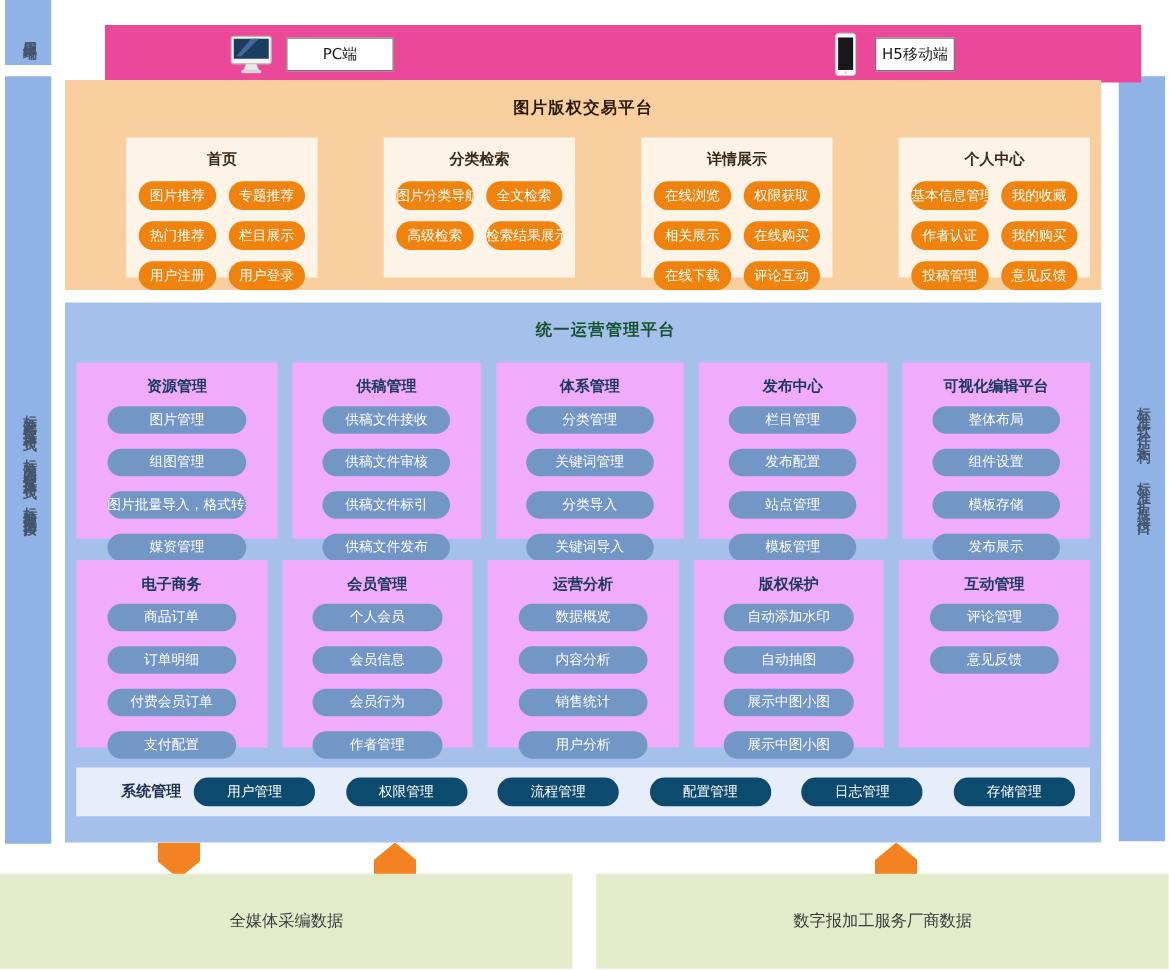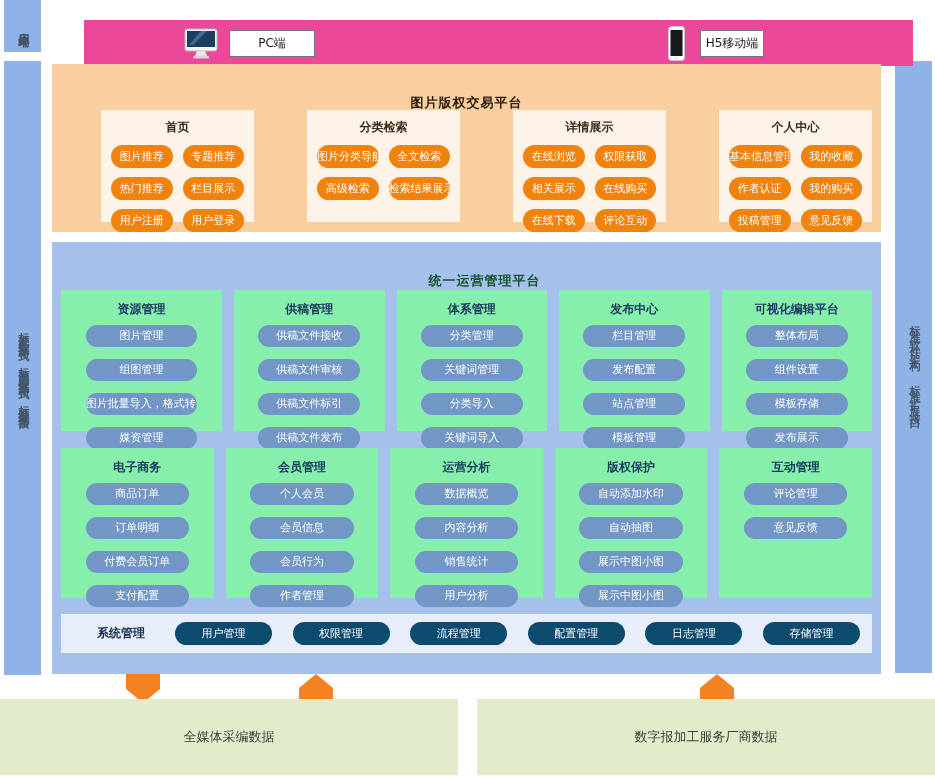--- a/index.html
+++ b/index.html
@@ -50,21 +50,21 @@
   #monitor-icon { position: absolute; left: 100px; top: 8px; }
   #phone-icon   { position: absolute; left: 584px; top: 6px; }
 
   
   #trade-panel {
     position: absolute; left: 52px; top: 64px; width: 829px; height: 168px;
     background: #f9cfa0;
   }
   .panel-title {
     text-align: center; font-size: 13px; font-weight: bold;
-    color: #201510; padding-top: 30px; letter-spacing: 1px;
+    color: #201510; padding-top: 13px; letter-spacing: 1px;
   }
   #trade-panel .panel-title { color: #2a1a0c; }
   .ocol-wrap {
     position: absolute; left: 9px; right: 9px; top: 46px; bottom: 10px;
     display: flex; gap: 13px;
   }
   .ocol {
     flex: 1; background: #fdf3e6; padding: 9px 10px 8px; margin-left: 40px;
   }
   .ocol-hdr {
@@ -84,39 +84,39 @@
   #ops-panel {
     position: absolute; left: 52px; top: 242px; width: 829px; height: 432px;
     background: #a5c1eb;
   }
   #ops-panel .panel-title { color: #14532d; margin-left: 36px; }
   .brow {
     position: absolute; left: 9px; right: 9px; display: flex; gap: 12px;
   }
   #brow1 { top: 48px;  height: 141px; }
   #brow2 { top: 206px; height: 150px; }
-  .bcol { flex: 1; background: #86efac; padding: 8px 20px; }
+  .bcol { flex: 1; background: #f0abfc; padding: 8px 20px; }
   .bcol-hdr {
     text-align: center; font-size: 12px; font-weight: bold;
     color: #1c3a60; margin: 3px 0 6px;
   }
   .bpill {
     height: 22px; line-height: 22px; border-radius: 11px;
     background: #7296c6; color: #ffffff; font-size: 11px;
     text-align: center; margin: 7px auto 12px; width: 92%;
     white-space: nowrap; overflow: hidden;
   }
   .bpill:first-of-type { margin-top: 2px; }
   #sys-row {
     position: absolute; left: 9px; right: 9px; top: 372px; height: 39px;
     background: #e7eefa; display: flex; align-items: center; padding: 0 12px;
   }
   .sys-label {
     font-size: 12px; font-weight: bold; color: #1c3050;
-    margin: 0 30px 0 24px; white-space: nowrap;
+    margin: 0 10px 0 24px; white-space: nowrap;
   }
   .sys-pills {
     flex: 1; display: flex; justify-content: space-between; align-items: center;
   }
   .spill {
     width: 97px; height: 23px; line-height: 23px; border-radius: 12px;
     background: #0c4a6e; color: #ffffff; font-size: 11px; text-align: center;
   }
 
   

